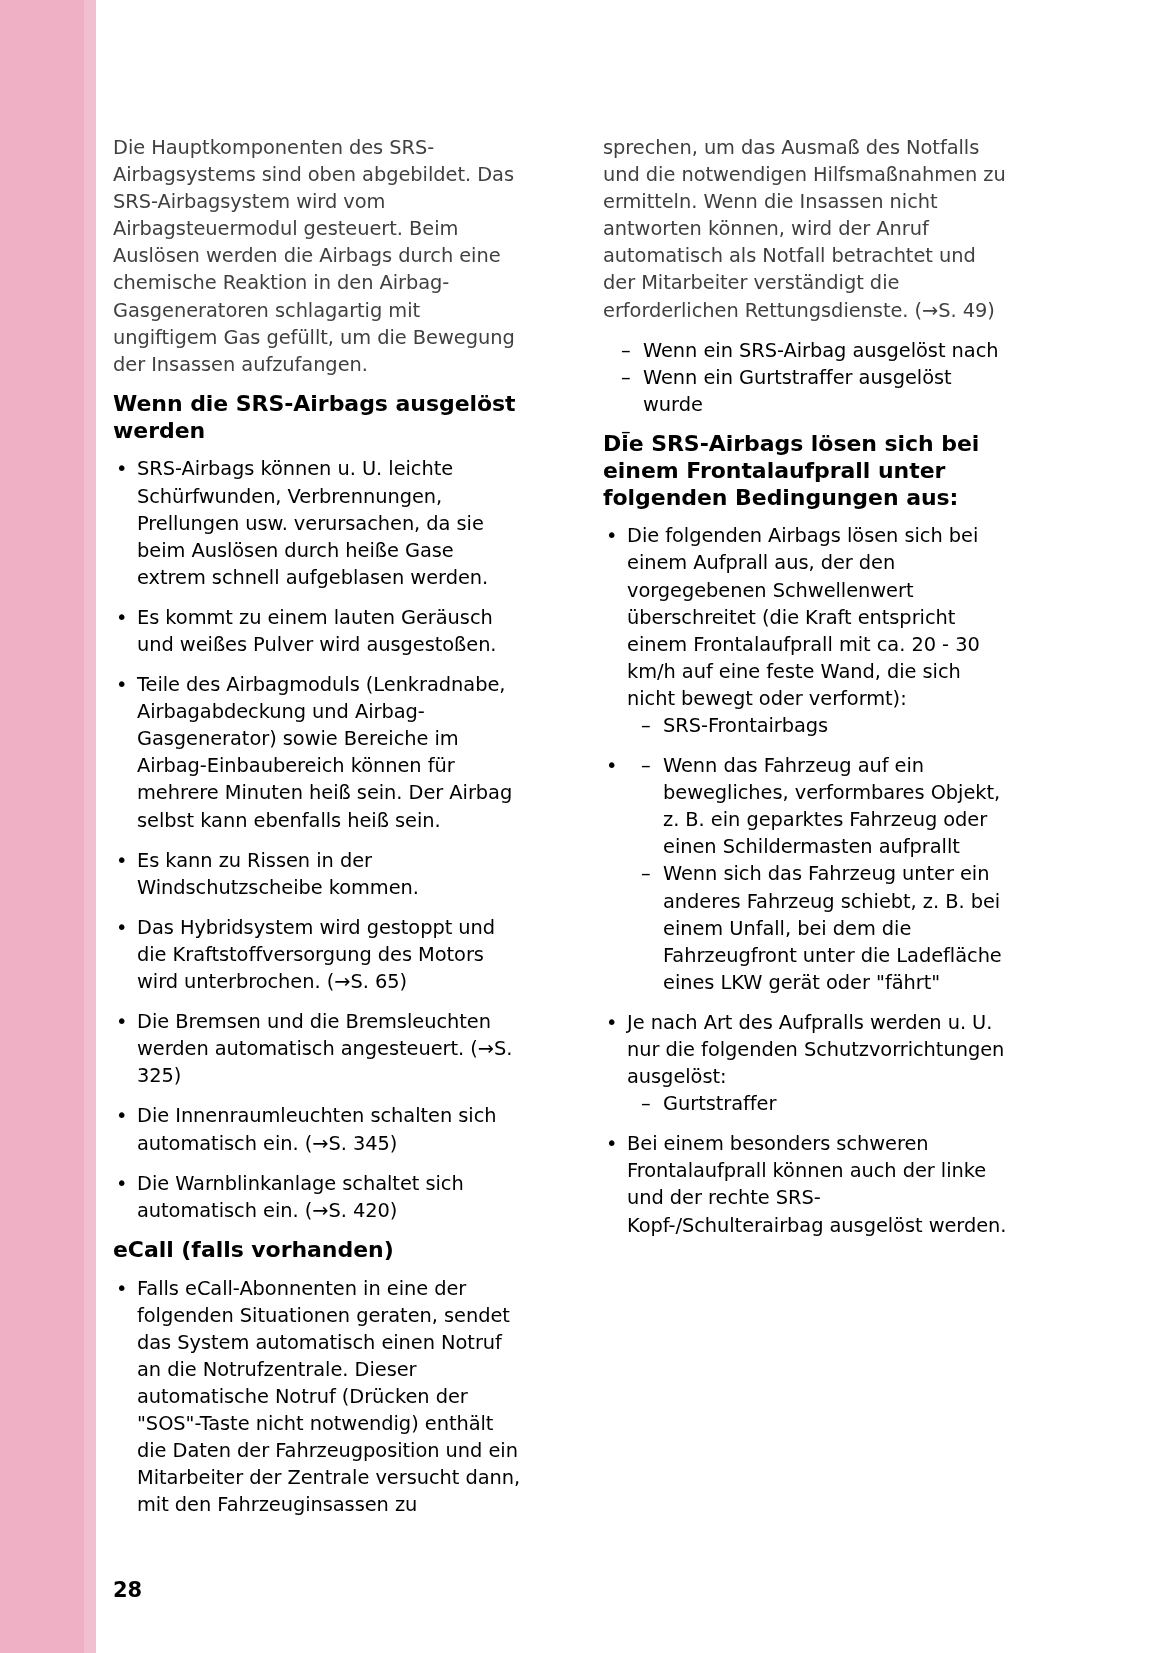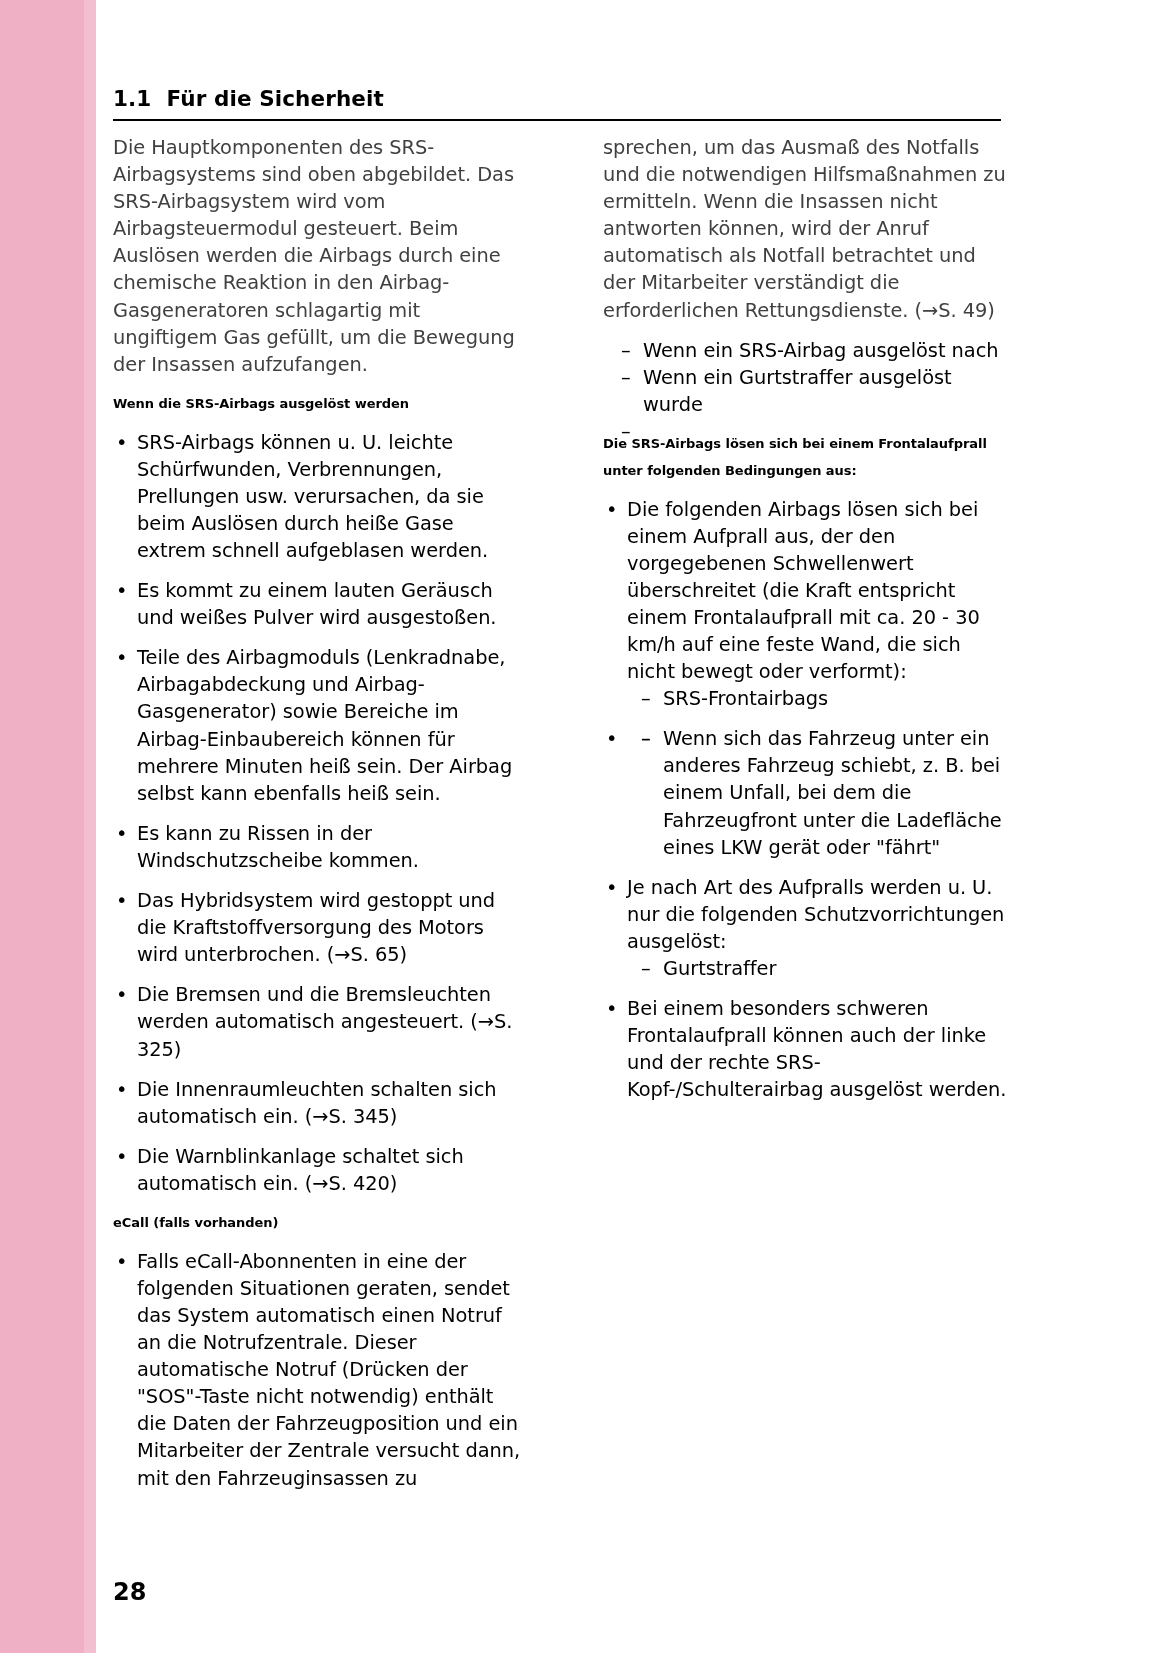--- a/index.html
+++ b/index.html
@@ -75,21 +75,21 @@
 
   p.body-text {
     margin: 0 0 13px 0;
     font-size: 19.4px;
     line-height: 27.1px;
     color: #404040;
     letter-spacing: -0.05px;
   }
   h3.sub-head {
     margin: 9px 0 11px 0;
-    font-size: 13px;
+    font-size: 22px;
     line-height: 26.8px;
     font-weight: bold;
     color: #000000;
     letter-spacing: -0.05px;
   }
   ul.bullets {
     list-style: none;
     margin: 0 0 3px 0;
     padding: 0;
   }
@@ -133,39 +133,35 @@
   
   li.bullet-item ul.dashes { margin-top: 0; }
   
   ul.dashes.top-level { margin-left: 18px; margin-bottom: 13px; }
   ul.dashes.indented   { margin-left: 14px; }
 
   .page-number {
     position: absolute;
     left: 113px;
     top: 1578px;
-    font-size: 24px;
+    font-size: 21px;
     font-weight: bold;
     color: #000000;
   }
 </style>
 </head>
 <body>
 
 <div class="page">
 
   <div class="edge-tab"></div>
   <div class="edge-tab-inner"></div>
 
   <div class="content">
 
-    <div class="chapter-head">
-      <div class="chapter-title">1.1  Für die Sicherheit</div>
-      <div class="chapter-rule"></div>
-    </div>
 
     <div class="columns">
 
       <div class="col left">
 
         <p class="body-text">Die Hauptkomponenten des SRS-Airbagsystems sind oben abgebildet. Das SRS-Airbagsystem wird vom Airbagsteuermodul gesteuert. Beim Auslösen werden die Airbags durch eine chemische Reaktion in den Airbag-Gasgeneratoren schlagartig mit ungiftigem Gas gefüllt, um die Bewegung der Insassen aufzufangen.</p>
 
         <h3 class="sub-head">Wenn die SRS-Airbags ausgelöst werden</h3>
 
         <ul class="bullets">
@@ -245,20 +241,21 @@
                 <span>SRS-Frontairbags</span>
               </li>
             </ul>
           </li>
 
           <li class="bullet-item">
             <span class="bullet-marker">•</span>
             <ul class="dashes indented">
               <li class="dash-item">
                 <span class="dash-marker">–</span>
+                <span>Wenn das Fahrzeug auf ein bewegliches, verformbares Objekt, z. B. ein geparktes Fahrzeug oder einen Schildermasten aufprallt</span>
               </li>
               <li class="dash-item">
                 <span class="dash-marker">–</span>
                 <span>Wenn sich das Fahrzeug unter ein anderes Fahrzeug schiebt, z. B. bei einem Unfall, bei dem die Fahrzeugfront unter die Ladefläche eines LKW gerät oder "fährt"</span>
               </li>
             </ul>
           </li>
 
           <li class="bullet-item">
             <span class="bullet-marker">•</span>

